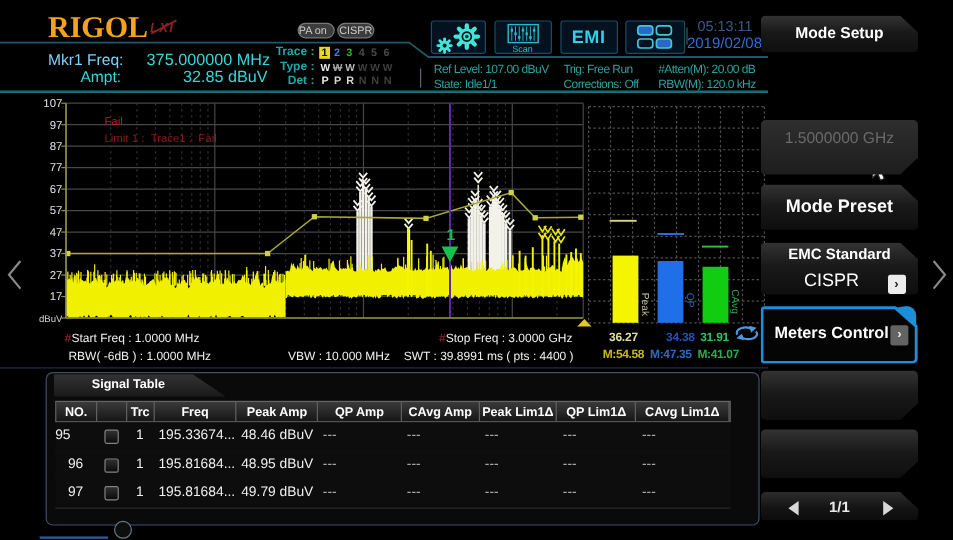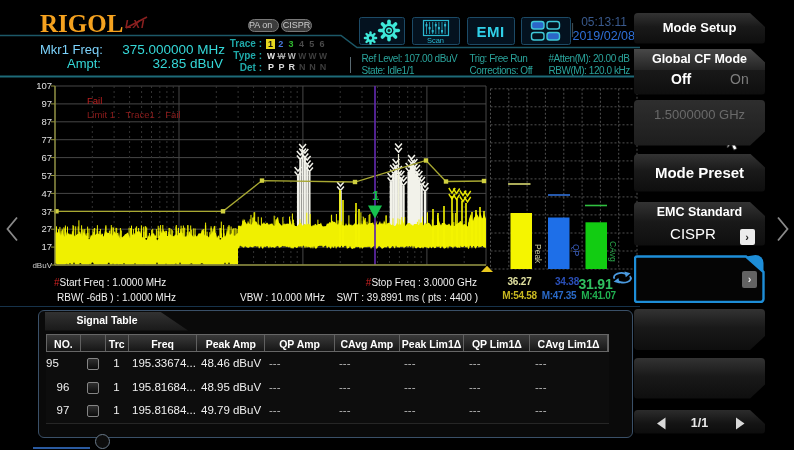--- a/index.html
+++ b/index.html
@@ -509,49 +509,44 @@
 <div class="t" style="left:412px;top:36px;font-size:7.5px;color:#2ab8d0;font-weight:normal;width:47px;text-align:center;">Scan</div>
 <div class="t" style="left:560px;top:15px;font-size:12px;color:#39598c;font-weight:normal;width:67px;text-align:right;">05:13:11</div>
 <div class="t" style="left:560px;top:28.5px;font-size:12.5px;color:#2e6fd6;font-weight:normal;width:75px;text-align:right;">2019/02/08</div>
 <div class="t" style="left:54px;top:276.5px;font-size:10px;color:#f0f0f0;font-weight:normal;"><span style="color:#cc2222">#</span>Start Freq : 1.0000 MHz</div>
 <div class="t" style="right:317px;top:276.5px;font-size:10px;color:#f0f0f0"><span style="color:#cc2222">#</span>Stop Freq : 3.0000 GHz</div>
 <div class="t" style="left:57px;top:291.5px;font-size:10px;color:#f0f0f0;font-weight:normal;">RBW( -6dB ) : 1.0000 MHz</div>
 <div class="t" style="left:240px;top:291.5px;font-size:10px;color:#f0f0f0;font-weight:normal;">VBW : 10.000 MHz</div>
 <div class="t" style="right:316px;top:291.5px;font-size:10px;color:#f0f0f0">SWT : 39.8991 ms ( pts : 4400 )</div>
 <div class="t" style="left:499.5px;top:275.5px;font-size:10px;color:#e0e0a0;font-weight:bold;width:40px;text-align:center;letter-spacing:-0.2px;">36.27</div>
 <div class="t" style="left:539px;top:275.5px;font-size:10px;color:#2a4fb8;font-weight:bold;width:40px;text-align:right;letter-spacing:-0.2px;">34.38</div>
-<div class="t" style="left:575.5px;top:275.5px;font-size:14px;color:#30c060;font-weight:bold;width:40px;text-align:center;letter-spacing:-0.2px;">31.91</div>
+<div class="t" style="left:575.5px;top:275.5px;font-size:10px;color:#30c060;font-weight:bold;width:40px;text-align:center;letter-spacing:-0.2px;">31.91</div>
 <div class="t" style="left:494.5px;top:289.5px;font-size:10px;color:#c8b820;font-weight:bold;width:50px;text-align:center;letter-spacing:-0.3px;">M:54.58</div>
 <div class="t" style="left:534px;top:289.5px;font-size:10px;color:#2a6ac8;font-weight:bold;width:50px;text-align:center;letter-spacing:-0.3px;">M:47.35</div>
 <div class="t" style="left:573.5px;top:289.5px;font-size:10px;color:#20b050;font-weight:bold;width:50px;text-align:center;letter-spacing:-0.3px;">M:41.07</div>
 <div style="position:absolute;left:634px;top:13px;width:131px;height:30.5px;background:linear-gradient(180deg,#333333,#191919 45%,#0e0e0e);clip-path:polygon(0 0,116px 0,131px 14px,131px 100%,0 100%);border-radius:4px;">
       <div style="width:100%;text-align:center;margin-top:7px;font-size:13px;font-weight:bold;color:#fff">Mode Setup</div>
     </div>
-<div style="position:absolute;left:634px;top:48.5px;width:131px;height:46px;background:linear-gradient(180deg,#333333,#191919 45%,#0e0e0e);clip-path:polygon(0 0,116px 0,131px 14px,131px 100%,0 100%);border-radius:4px;">
-      <div style="position:absolute;left:0;top:0;width:100%;height:21px;background:linear-gradient(180deg,#484848,#242424)"></div>
-      <div style="position:absolute;left:0;top:3px;width:100%;text-align:center;font-size:12.5px;font-weight:bold;color:#fff">Global CF Mode</div>
-      <div style="position:absolute;left:37px;top:22px;font-size:14px;font-weight:bold;color:#fff">Off</div>
-      <div style="position:absolute;left:96px;top:22px;font-size:14px;color:#7d7d7d">On</div>
-    </div>
 <div style="position:absolute;left:634px;top:99.5px;width:131px;height:46px;background:linear-gradient(180deg,#2e2e2e,#1d1d1d);clip-path:polygon(0 0,131px 0,131px calc(100% - 14px),116px 100%,0 100%);border-radius:4px;">
       <div style="width:100%;text-align:center;margin-top:7px;font-size:13px;color:#6a6a6a">1.5000000 GHz</div>
     </div>
 <div style="position:absolute;left:634px;top:153.5px;width:131px;height:38px;background:linear-gradient(180deg,#333333,#191919 45%,#0e0e0e);clip-path:polygon(0 0,116px 0,131px 14px,131px 100%,0 100%);border-radius:4px;">
       <div style="width:100%;text-align:center;margin-top:10px;font-size:15px;font-weight:bold;color:#fff">Mode Preset</div>
     </div>
 <div style="position:absolute;left:634px;top:202px;width:131px;height:43.5px;background:linear-gradient(180deg,#333333,#191919 45%,#0e0e0e);clip-path:polygon(0 0,116px 0,131px 14px,131px 100%,0 100%);border-radius:4px;">
       <div style="width:100%;text-align:center;margin-top:3px;font-size:12.5px;font-weight:bold;color:#fff">EMC Standard</div>
       <div style="position:absolute;left:0;top:23px;width:118px;text-align:center;font-size:15px;color:#fff">CISPR</div>
       <div style="position:absolute;left:105.5px;top:27px;width:15px;height:16px;background:#ececec;border-radius:2px;color:#222;font-weight:bold;font-size:11px;text-align:center;line-height:16px">›</div>
     </div>
 <div style="position:absolute;left:634px;top:254.5px;width:131px;height:48px;">
 <svg width="131" height="48" style="position:absolute;left:0;top:0">
 <path d="M3 1.5 L112 1.5 L129.5 17 L129.5 44 a3 3 0 0 1 -3 3 L3 47 a2 2 0 0 1 -2 -2 L1 3 a2 2 0 0 1 2 -1.5 Z" fill="#050505" stroke="#1e8ed8" stroke-width="2.4"></path>
 <path d="M112 1.5 L129.5 17 L129.5 8 a8 8 0 0 0 -8 -8 Z" fill="#1e8ed8"></path>
 </svg>
+<div style="position:absolute;left:4px;top:15px;width:110px;text-align:center;font-size:13.5px;font-weight:bold;color:#fff">Meters Control</div>
 <div style="position:absolute;left:108px;top:16.5px;width:15px;height:17px;background:#636363;border-radius:2px;color:#e8e8e8;font-weight:bold;font-size:11px;text-align:center;line-height:17px">›</div>
 </div>
 <div style="position:absolute;left:634px;top:308.5px;width:131px;height:41.5px;background:linear-gradient(180deg,#333333,#191919 45%,#0e0e0e);clip-path:polygon(0 0,131px 0,131px calc(100% - 14px),116px 100%,0 100%);border-radius:4px;"></div>
 <div style="position:absolute;left:634px;top:357.5px;width:131px;height:41px;background:linear-gradient(180deg,#333333,#191919 45%,#0e0e0e);clip-path:polygon(0 0,131px 0,131px calc(100% - 14px),116px 100%,0 100%);border-radius:4px;"></div>
 <div style="position:absolute;left:634px;top:410px;width:131px;height:23.5px;background:linear-gradient(180deg,#2c2c2c,#141414 55%,#0c0c0c);clip-path:polygon(0 0,116px 0,131px 14px,131px 100%,0 100%);border-radius:4px;">
       <svg width="131" height="23" style="position:absolute;left:0;top:0">
         <polygon points="31.5,7.5 31.5,19.5 23,13.5" fill="#d8d8d8"></polygon>
         <polygon points="102,7.5 102,19.5 110.5,13.5" fill="#d8d8d8"></polygon>
       </svg>
       <div style="position:absolute;left:0;top:6px;width:100%;text-align:center;font-size:12.5px;font-weight:bold;color:#e8e8e8">1/1</div>

